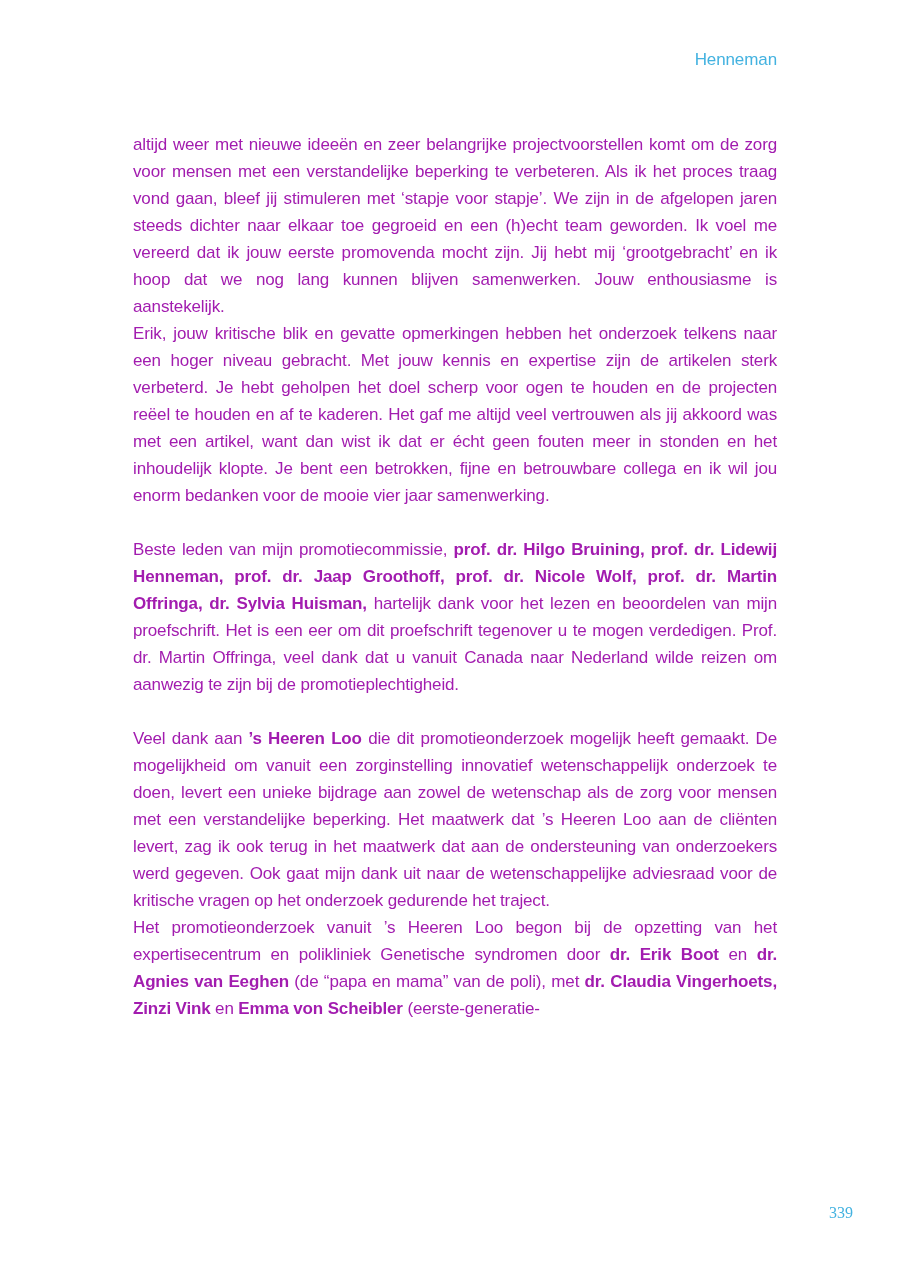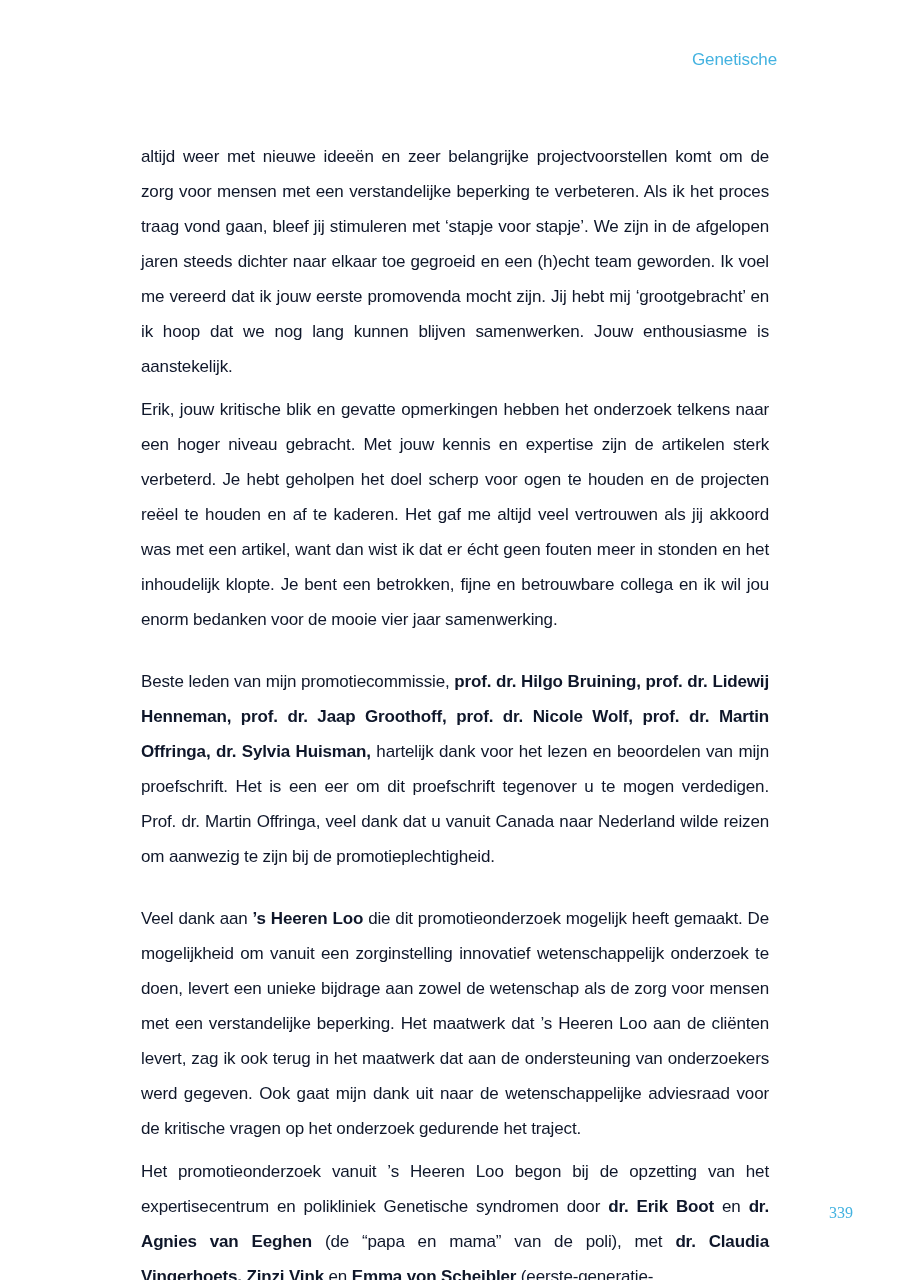--- a/index.html
+++ b/index.html
@@ -25,26 +25,26 @@
     line-height: 20px;
     letter-spacing: -0.1px;
   }
   .body-text {
     position: absolute;
     top: 131px;
     left: 133px;
     width: 644px;
   }
   .body-text p {
-    margin: 8px;
+    margin: 0;
     text-align: justify;
     font-size: 17px;
-    line-height: 35px;
+    line-height: 27px;
     letter-spacing: -0.15px;
-    color: #0f172a;
+    color: #a21caf;
   }
   .body-text p.space-before {
     margin-top: 27px;
   }
   .body-text .bold {
     font-weight: 700;
   }
   .page-footer {
     position: absolute;
     top: 1203px;
@@ -55,21 +55,21 @@
     line-height: 20px;
     font-family: Liberation Serif, serif;
   }
 </style>
 </head>
 <body>
 
 <div class="page">
 
   <header class="running-header">
-    <span style="color: rgb(67, 178, 224);">Genetische</span>
+    <span style="color: rgb(67, 178, 224);">Henneman</span>
   </header>
 
   <main class="body-text">
       <p class="para"><span>altijd weer met nieuwe ideeën en zeer belangrijke projectvoorstellen komt om de zorg voor mensen met een verstandelijke beperking te verbeteren. Als ik het proces traag vond gaan, bleef jij stimuleren met ‘stapje voor stapje’. We zijn in de afgelopen jaren steeds dichter naar elkaar toe gegroeid en een (h)echt team geworden. Ik voel me vereerd dat ik jouw eerste promovenda mocht zijn. Jij hebt mij ‘grootgebracht’ en ik hoop dat we nog lang kunnen blijven samenwerken. Jouw enthousiasme is aanstekelijk.</span></p>
       <p class="para"><span>Erik, jouw kritische blik en gevatte opmerkingen hebben het onderzoek telkens naar een hoger niveau gebracht. Met jouw kennis en expertise zijn de artikelen sterk verbeterd. Je hebt geholpen het doel scherp voor ogen te houden en de projecten reëel te houden en af te kaderen. Het gaf me altijd veel vertrouwen als jij akkoord was met een artikel, want dan wist ik dat er écht geen fouten meer in stonden en het inhoudelijk klopte. Je bent een betrokken, fijne en betrouwbare collega en ik wil jou enorm bedanken voor de mooie vier jaar samenwerking.</span></p>
       <p class="para space-before"><span>Beste leden van mijn promotiecommissie, </span><span class="bold">prof. dr. Hilgo Bruining, prof. dr. Lidewij Henneman, prof. dr. Jaap Groothoff, prof. dr. Nicole Wolf, prof. dr. Martin Offringa, dr. Sylvia Huisman,</span><span> hartelijk dank voor het lezen en beoordelen van mijn proefschrift. Het is een eer om dit proefschrift tegenover u te mogen verdedigen. Prof. dr. Martin Offringa, veel dank dat u vanuit Canada naar Nederland wilde reizen om aanwezig te zijn bij de promotieplechtigheid.</span></p>
       <p class="para space-before"><span>Veel dank aan </span><span class="bold">’s Heeren Loo</span><span> die dit promotieonderzoek mogelijk heeft gemaakt. De mogelijkheid om vanuit een zorginstelling innovatief wetenschappelijk onderzoek te doen, levert een unieke bijdrage aan zowel de wetenschap als de zorg voor mensen met een verstandelijke beperking. Het maatwerk dat ’s Heeren Loo aan de cliënten levert, zag ik ook terug in het maatwerk dat aan de ondersteuning van onderzoekers werd gegeven. Ook gaat mijn dank uit naar de wetenschappelijke adviesraad voor de kritische vragen op het onderzoek gedurende het traject.</span></p>
       <p class="para"><span>Het promotieonderzoek vanuit ’s Heeren Loo begon bij de opzetting van het expertisecentrum en polikliniek Genetische syndromen door </span><span class="bold">dr. Erik Boot</span><span> en </span><span class="bold">dr. Agnies van Eeghen</span><span> (de “papa en mama” van de poli), met </span><span class="bold">dr. Claudia Vingerhoets, Zinzi Vink</span><span> en </span><span class="bold">Emma von Scheibler</span><span> (eerste-generatie-</span></p>
     </main>
 

